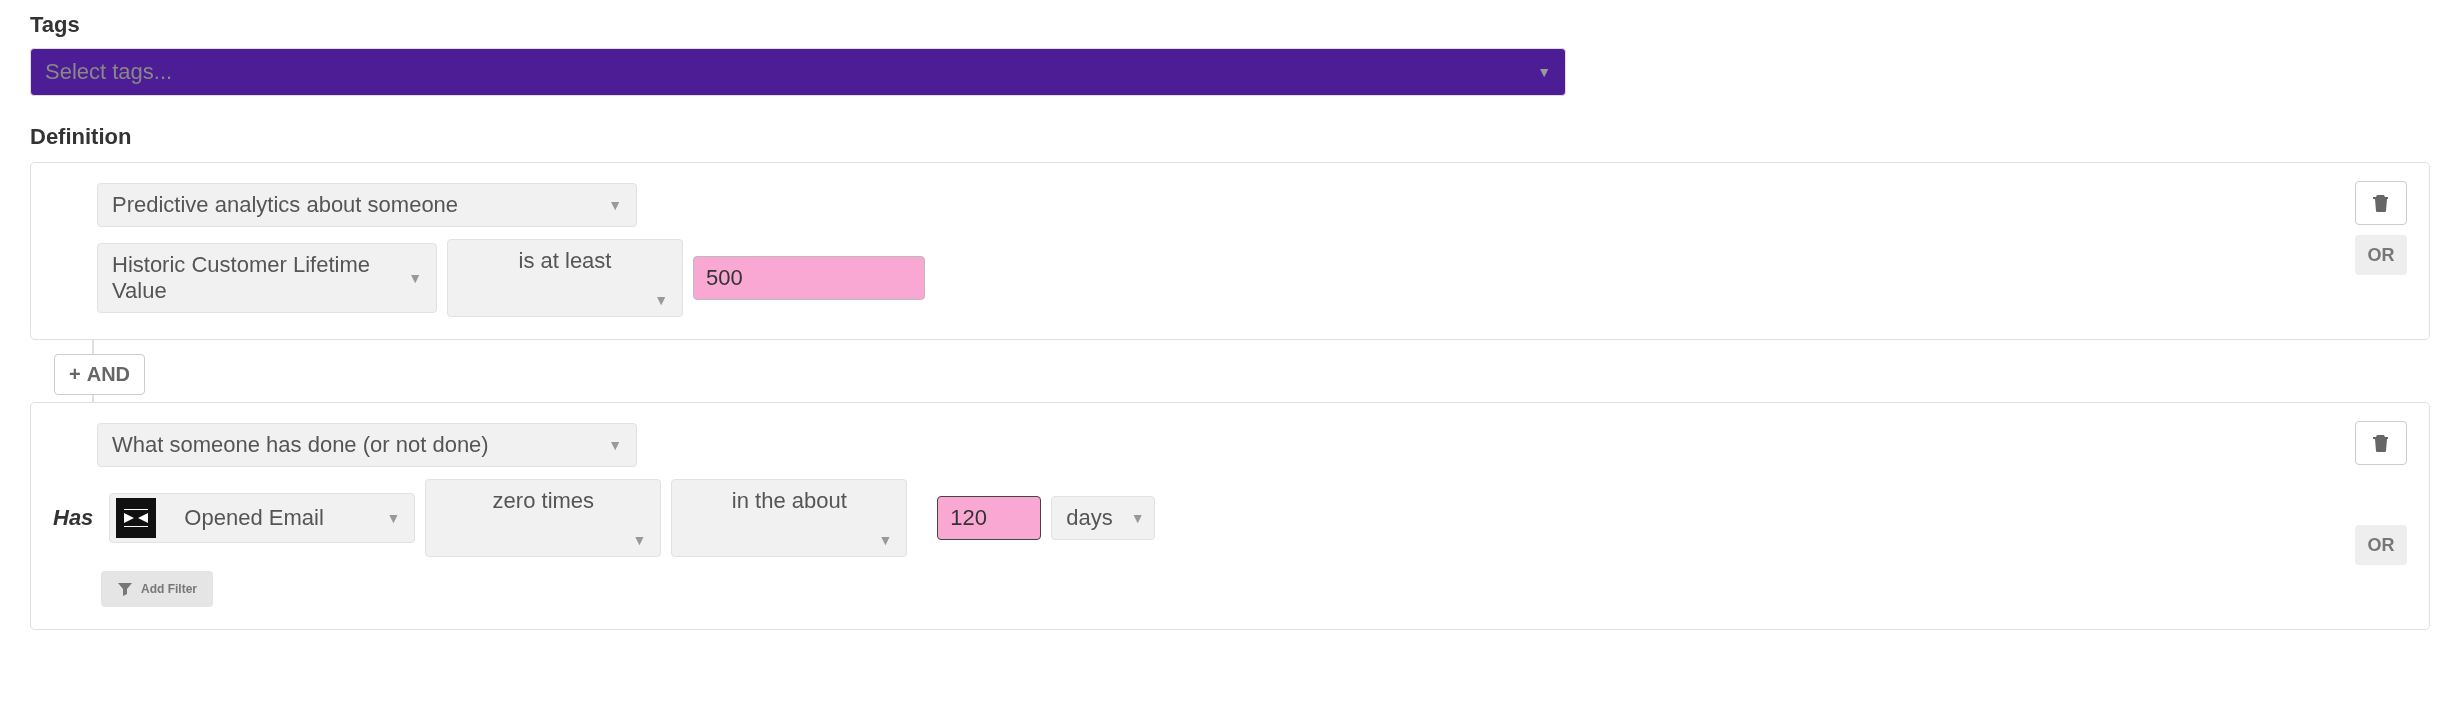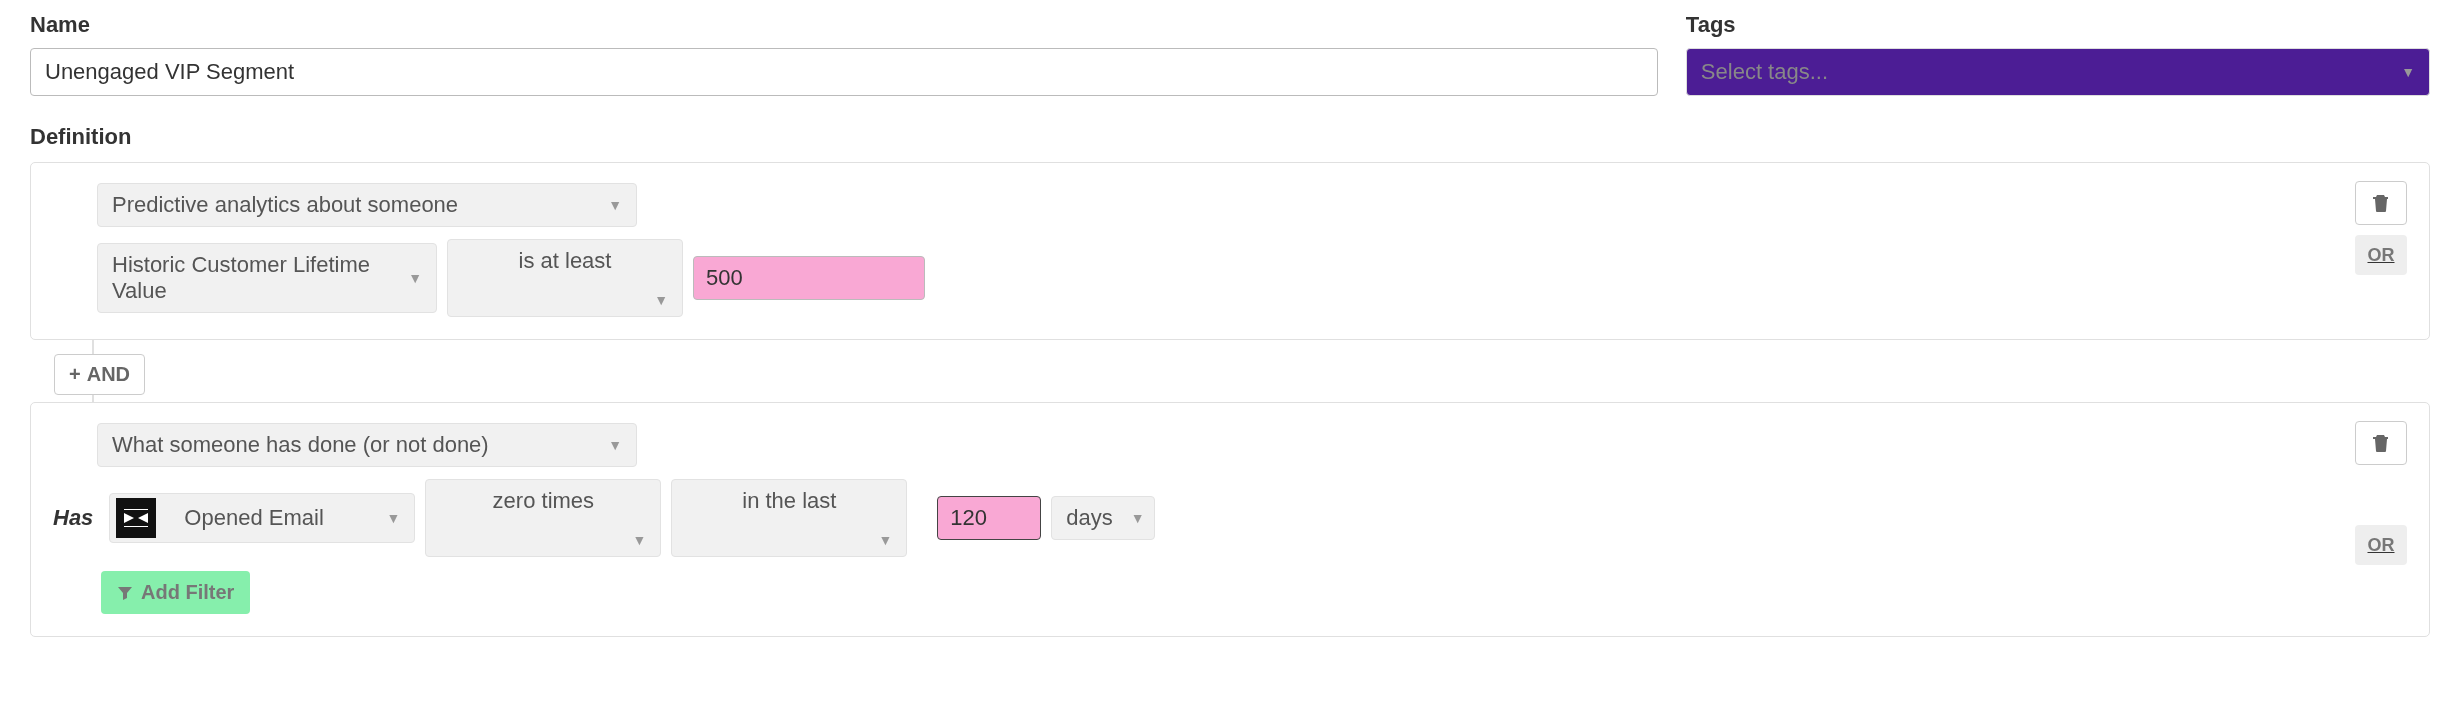--- a/index.html
+++ b/index.html
@@ -83,21 +83,20 @@
 }
 .num-input.focused { border-color: #444; }
 .right-actions {
   position: absolute;
   right: 22px;
   top: 18px;
   display: flex;
   flex-direction: column;
   gap: 10px;
   align-items: flex-end;
-  text-decoration: underline;
 }
 .icon-btn {
   width: 52px;
   height: 44px;
   border: 1px solid #ccc;
   border-radius: 4px;
   background: #fff;
   display: flex;
   align-items: center;
   justify-content: center;
@@ -154,49 +153,45 @@
   background: #111;
   display: flex;
   align-items: center;
   justify-content: center;
   margin-right: 10px;
 }
 .add-filter-btn {
   display: inline-flex;
   align-items: center;
   gap: 8px;
-  background: #86efac;
+  background: #e5e5e5;
   border: none;
   border-radius: 4px;
   padding: 10px 16px;
-  font-size: 20px;
+  font-size: 12px;
   font-weight: 600;
   color: #777;
   cursor: pointer;
   margin-top: 14px;
   margin-left: 48px;
 }
 .sub-row { display: flex; align-items: center; gap: 10px; flex-wrap: wrap; margin-top: 2px; }
 .w-wide { width: 540px; }
 .w-med { width: 340px; }
 .w-sm { width: 236px; flex-direction: column; }
 .w-xs { width: 104px; margin-left: 20px; }
 .w-days { width: 104px; }
 .w-event { width: 306px; display: flex; align-items: center; }
 .dd.event { padding: 4px 14px 4px 6px; }
 svg { display: block; }
 </style>
 </head>
 <body>
 
 <div class="top-row">
-  <div class="field-name">
-    <label class="label">Name</label>
-    <input type="text" class="text-input" value="Unengaged VIP Segment" style="">
-  </div>
   <div class="field-tags">
     <label class="label">Tags</label>
     <div class="select-like">
       <span>Select tags...</span>
       <span class="caret">▼</span>
     </div>
   </div>
 </div>
 
 <div class="definition-label">Definition</div>
@@ -274,21 +269,21 @@
           </svg>
       </span>
       <span>Opened Email</span>
       <span class="caret">▼</span>
     </div>
     <div class="dd w-sm">
       <span>zero times</span>
       <span class="caret">▼</span>
     </div>
     <div class="dd w-sm">
-      <span>in the last</span>
+      <span>in the about</span>
       <span class="caret">▼</span>
     </div>
     <input type="text" class="num-input focused w-xs" value="120" style="">
     <div class="dd w-days">
       <span>days</span>
       <span class="caret">▼</span>
     </div>
   </div>
 
   <button class="add-filter-btn">

